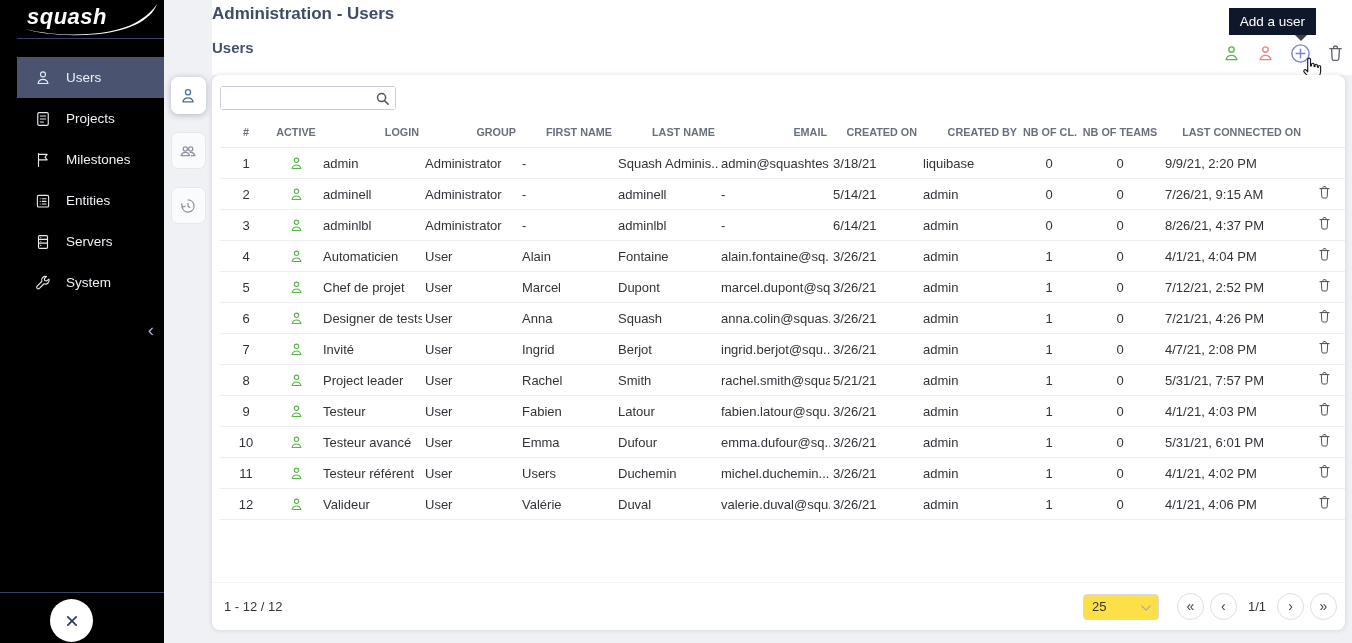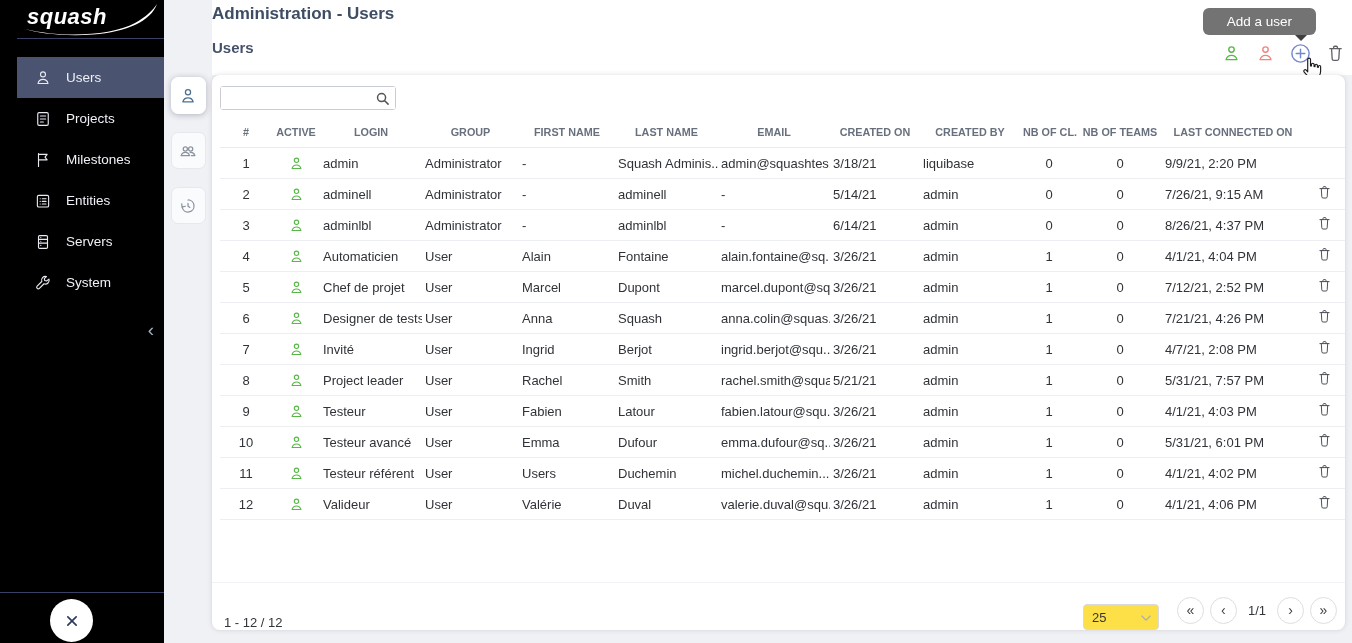--- a/index.html
+++ b/index.html
@@ -30,39 +30,39 @@
   
   .main { position: relative; flex: 1; background: #F0F1F5; }
   .header-band { position: absolute; top: 0; left: 0; right: 0; height: 75px; background: #fff; }
   .page-title { position: absolute; top: 4px; left: 0; font-size: 17px; font-weight: 700; color: #3E4D63; }
   .section-title { position: absolute; top: 39px; left: 0; font-size: 15px; font-weight: 600; color: #46526A; }
 
   .toolbar { position: absolute; top: 42px; right: 6px; display: flex; align-items: center; gap: 13px; }
   .tool-btn { background: none; border: none; display: flex; align-items: center; justify-content: center; }
   .tool-btn svg { fill: none; stroke-linecap: round; stroke-linejoin: round; }
 
-  .tooltip { position: absolute; top: 8px; right: 36px; background: #737373; color: #fff; font-size: 13.5px; padding: 6px 24px; border-radius: 6px; white-space: nowrap; }
+  .tooltip { position: absolute; top: 8px; right: 36px; background: #0f172a; color: #fff; font-size: 13.5px; padding: 6px 11px; border-radius: 0; white-space: nowrap; }
   .tooltip::after { content: ""; position: absolute; bottom: -6px; right: 9px; border: 6px solid transparent; border-top-color: #3F3F3F; border-bottom: none; }
   .mouse-cursor { position: absolute; top: 55px; right: 27px; width: 25px; height: 25px; pointer-events: none; }
 
   
   .card { position: absolute; top: 75px; left: 0; right: 7px; bottom: 13px; background: #fff; border-radius: 8px; box-shadow: 0 0 5px rgba(40,50,70,.16); }
   .search-wrap { position: relative; margin: 11px 0 0 8px; width: 176px; height: 24px; border: 1px solid #C9CCD4; border-radius: 3px; background: #fff; }
   .search-wrap input { width: 100%; height: 100%; border: none; outline: none; padding: 0 24px 0 7px; font-size: 13px; font-family: inherit; }
   .search-wrap svg { position: absolute; right: 5px; top: 4px; width: 15px; height: 15px; stroke: #555; fill: none; stroke-width: 1.6; stroke-linecap: round; }
 
   table { margin: 8px 8px 0 8px; width: calc(100% - 16px); table-layout: fixed; border-collapse: collapse; }
-  th { padding: 8px 3px 9px; font-size: 10.8px; font-weight: 700; color: #68707E; text-align: center; white-space: nowrap; overflow: hidden; border-bottom: 1px solid #E9EBEF; }
+  th { padding: 8px 3px 9px; font-size: 10.8px; font-weight: 700; color: #68707E; text-align: right; white-space: nowrap; overflow: hidden; border-bottom: 1px solid #E9EBEF; }
   td { padding: 0 3px; height: 31px; font-size: 13px; color: #303338; white-space: nowrap; overflow: hidden; border-bottom: 1px solid #ECEEF1; }
   th.c, td.c { text-align: center; }
   td svg.user-glyph { width: 17px; height: 17px; stroke: #57B847; fill: none; stroke-width: 1.6; stroke-linecap: round; stroke-linejoin: round; vertical-align: middle; }
   .trash-btn { background: none; border: none; display: inline-flex; }
   .trash-btn svg { width: 17px; height: 17px; stroke: #4A4F55; fill: none; stroke-width: 1.4; stroke-linecap: round; stroke-linejoin: round; }
 
-  .card-footer { position: absolute; left: 0; right: 0; bottom: 0; height: 48px; display: flex; align-items: flex-end; padding: 0 8px 0 12px; border-top: 1px solid #F2F3F6; }
+  .card-footer { position: absolute; left: 0; right: 0; bottom: 0; height: 48px; display: flex; align-items: center; padding: 0 8px 0 12px; border-top: 1px solid #F2F3F6; }
   .range-label { font-size: 13px; color: #32353A; }
   .footer-spacer { flex: 1; }
   .page-size { position: relative; width: 76px; height: 26px; border: 1px solid #D8DADF; border-radius: 4px; display: flex; align-items: center; padding: 0 8px; font-size: 13px; color: #32353A; margin-right: 18px; background: #fde047; }
   .page-size svg { position: absolute; right: 7px; top: 10px; width: 10px; height: 7px; stroke: #A8ADB5; fill: none; stroke-width: 1.4; stroke-linecap: round; stroke-linejoin: round; }
   .pager { display: flex; align-items: center; gap: 6px; }
   .pager-btn { width: 27px; height: 27px; border-radius: 50%; border: 1px solid #DCDEE2; background: #fff; color: #3A3F45; font-size: 14px; font-family: inherit; display: flex; align-items: center; justify-content: center; padding-bottom: 2px; }
   .page-indicator { font-size: 13px; color: #32353A; margin: 12px 5px; }
 </style>
 </head>
 <body>

